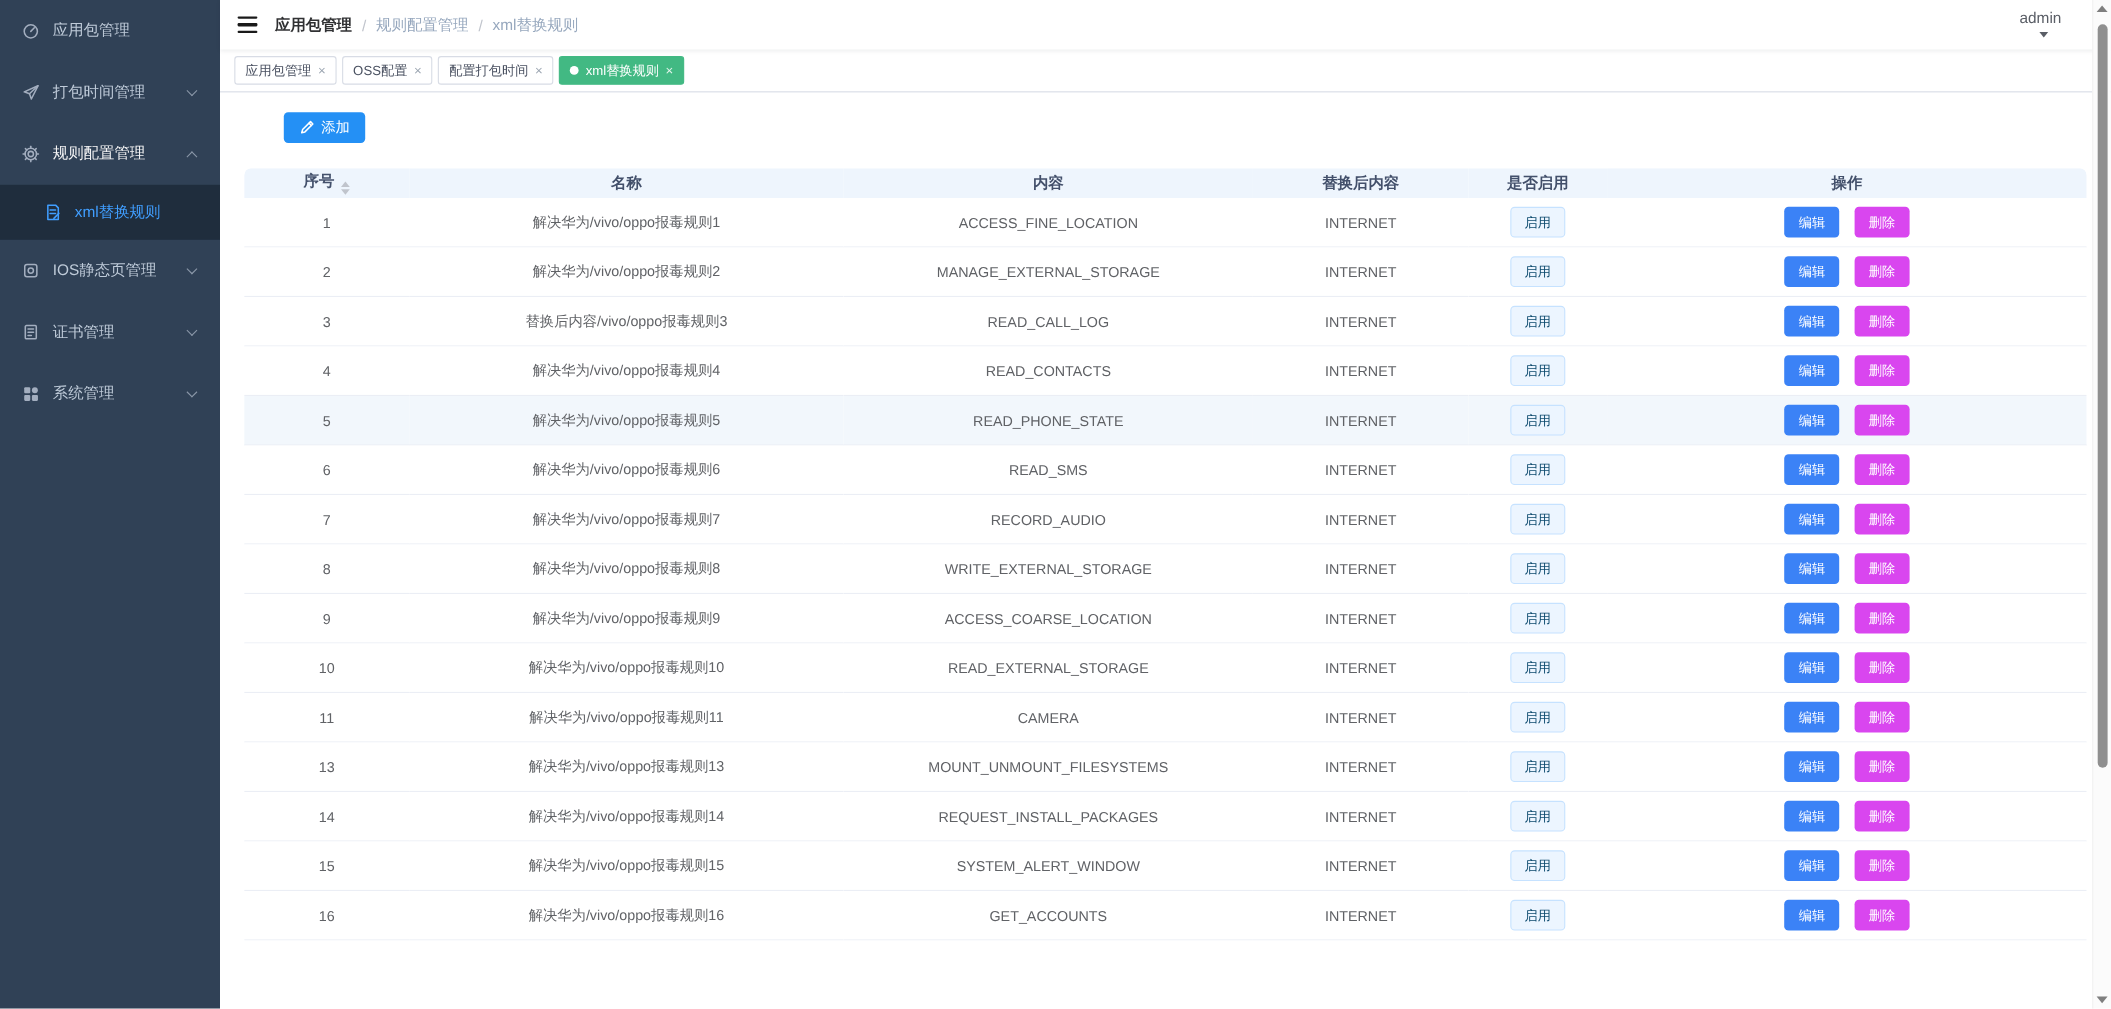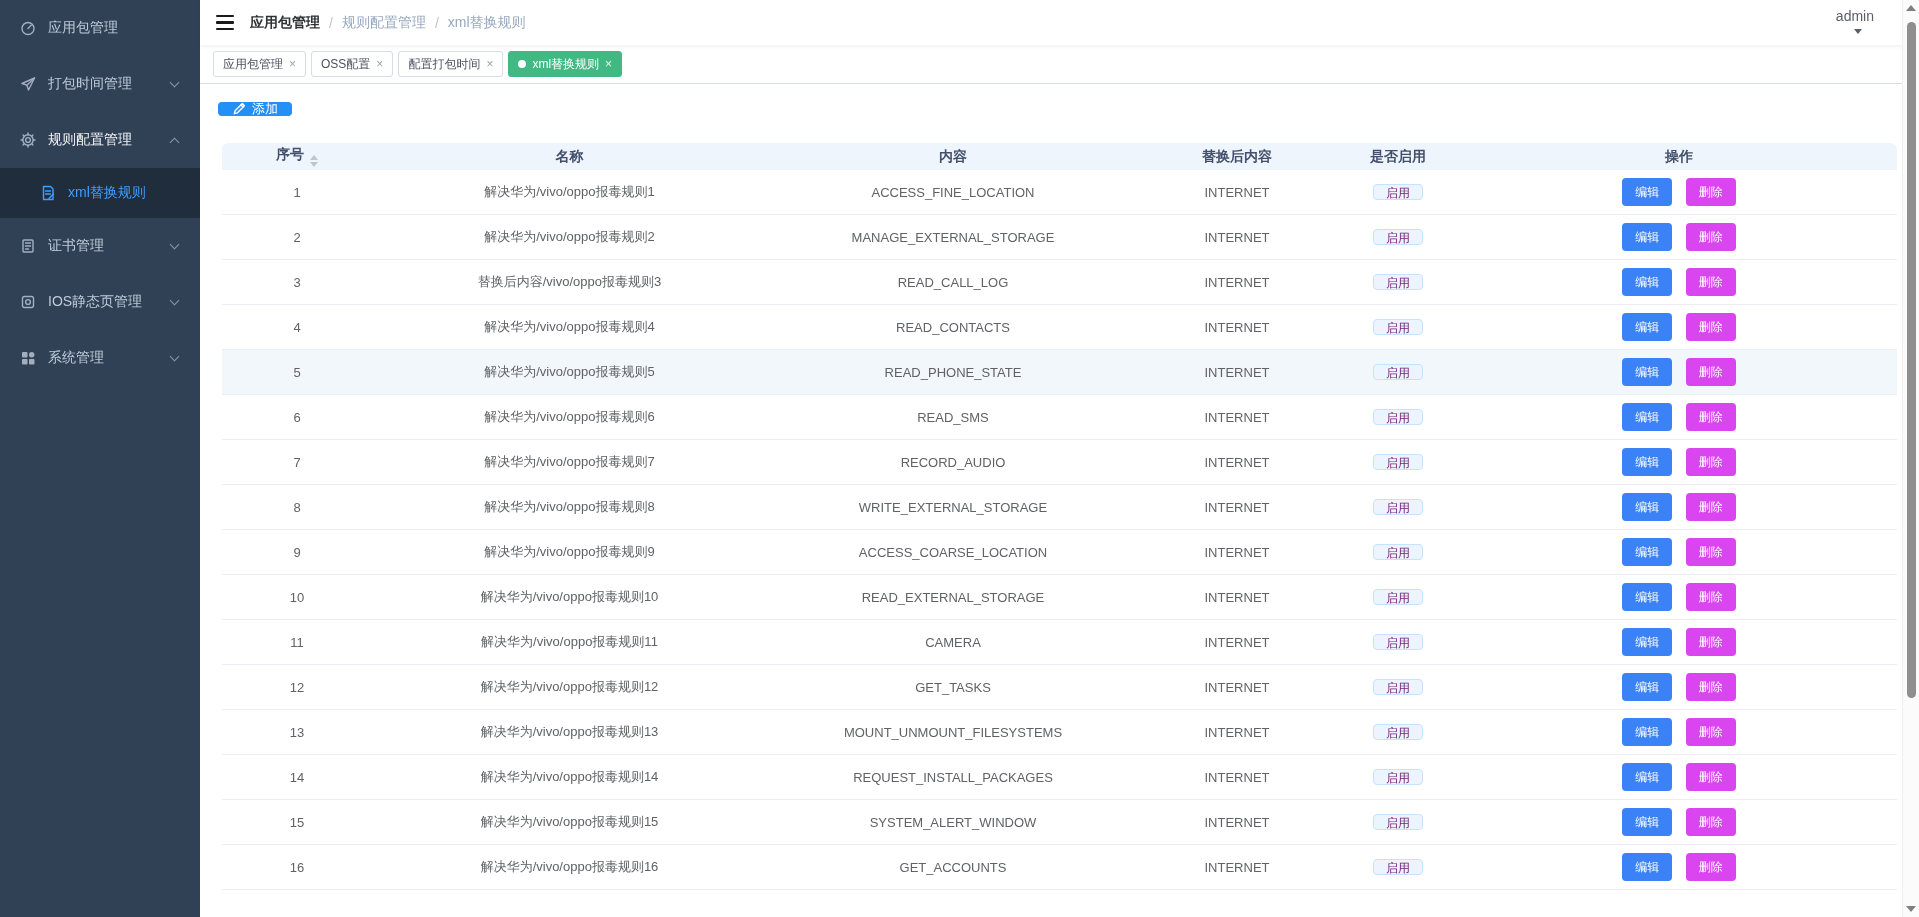--- a/index.html
+++ b/index.html
@@ -68,23 +68,24 @@
     color: #495060; font-size: 12px; border-radius: 3px; cursor: pointer;
   }
   .tag .tag-close { font-style: normal; margin-left: 6px; color: #9aa4b0; font-size: 12px; line-height: 1; }
   .tag.active { background: #42b983; border-color: #42b983; color: #fff; }
   .tag.active .tag-close { color: #e7f6ee; }
   .tag .dot { width: 8px; height: 8px; border-radius: 50%; background: #fff; margin-right: 6px; }
 
   .content { padding: 18px 22px 0 18px; flex: 1; overflow: hidden; }
   .btn-add {
     display: inline-flex; align-items: center; gap: 6px;
-    height: 14px; padding: 0 14px; border: none; border-radius: 4px;
+    height: 28px; padding: 0 14px; border: none; border-radius: 4px;
     background: #2490f5; color: #fff; font-size: 13px; cursor: pointer;
     font-family: inherit;
+    margin-left: 40px;
   }
   .btn-add svg { stroke: #fff; fill: none; stroke-width: 1.4; stroke-linecap: round; stroke-linejoin: round; }
 
   
   .table-wrap { margin-top: 23px; margin-left: 4px; border-radius: 6px 6px 0 0; overflow: hidden; }
   table { width: 100%; border-collapse: separate; border-spacing: 0; table-layout: fixed; }
   thead th {
     height: 27px; background: #eef5fd; color: #43506b;
     font-size: 14px; font-weight: 700; text-align: center; vertical-align: middle;
   }
@@ -95,22 +96,22 @@
     font-size: 13px; color: #606266; border-bottom: 1px solid #ebeef5;
     background: #fff;
   }
   tbody tr.hover td { background: #f2f7fc; }
   .sort { display: inline-flex; flex-direction: column; gap: 2px; margin-left: 6px; vertical-align: -1px; }
   .sort i { display: block; width: 0; height: 0; border-left: 4px solid transparent; border-right: 4px solid transparent; }
   .sort .up { border-bottom: 5px solid #c0c4cc; }
   .sort .dn { border-top: 5px solid #c0c4cc; }
 
   .btn-enable {
-    height: 16px; padding: 0 12px; font-size: 12px; border-radius: 4px;
-    background: #ecf5ff; border: 1px solid #c6e2ff; color: #701a75;
+    height: 28px; padding: 0 12px; font-size: 12px; border-radius: 4px;
+    background: #ecf5ff; border: 1px solid #c6e2ff; color: #0c4a6e;
     cursor: pointer; font-family: Liberation Sans, sans-serif;
   }
   .btn-edit, .btn-delete {
     height: 28px; padding: 0 13px; font-size: 12px; border-radius: 4px;
     border: none; color: #fff; cursor: pointer; font-family: inherit;
   }
   .btn-edit { background: #3b82f6; margin-right: 10px; }
   .btn-delete { background: #d946ef; }
 
   
@@ -178,37 +179,37 @@
               <line x1="5.5" y1="9" x2="10.5" y2="9"></line>
               <line x1="9" y1="13.5" x2="13.5" y2="9"></line>
             </svg>
         </span>
         <span>xml替换规则</span>
       </div>
     </div>
     <div class="menu-item">
       <span class="mi-icon">
         <svg class="ico" width="16" height="16" viewBox="0 0 16 16">
+            <rect x="2.5" y="2.5" width="11" height="11" rx="2"></rect>
+            <circle cx="8" cy="8" r="2.4"></circle>
+          </svg>
+      </span>
+      <span>IOS静态页管理</span>
+      <i class="chev down"></i>
+    </div>
+    <div class="menu-item">
+      <span class="mi-icon">
+        <svg class="ico" width="16" height="16" viewBox="0 0 16 16">
             <rect x="3" y="2" width="10" height="12" rx="1"></rect>
             <line x1="5.5" y1="5" x2="10.5" y2="5"></line>
             <line x1="5.5" y1="8" x2="10.5" y2="8"></line>
             <line x1="5.5" y1="11" x2="8.5" y2="11"></line>
           </svg>
       </span>
       <span>证书管理</span>
-      <i class="chev down"></i>
-    </div>
-    <div class="menu-item">
-      <span class="mi-icon">
-        <svg class="ico" width="16" height="16" viewBox="0 0 16 16">
-            <rect x="2.5" y="2.5" width="11" height="11" rx="2"></rect>
-            <circle cx="8" cy="8" r="2.4"></circle>
-          </svg>
-      </span>
-      <span>IOS静态页管理</span>
       <i class="chev down"></i>
     </div>
     <div class="menu-item">
       <span class="mi-icon">
         <svg class="ico solid" width="16" height="16" viewBox="0 0 16 16">
             <rect x="2" y="2" width="5.5" height="5.5" rx="1"></rect>
             <rect x="2" y="9" width="5.5" height="5.5" rx="1"></rect>
             <rect x="9" y="9" width="5.5" height="5.5" rx="1"></rect>
             <circle cx="11.7" cy="4.7" r="2.7"></circle>
           </svg>
@@ -419,31 +420,20 @@
     <td class="col-name">解决华为/vivo/oppo报毒规则11</td>
     <td class="col-content">CAMERA</td>
     <td class="col-replace">INTERNET</td>
     <td><button class="btn-enable">启用</button></td>
     <td>
       <button class="btn-edit">编辑</button>
       <button class="btn-delete">删除</button>
     </td>
   </tr>
 
-  <tr>
-    <td class="col-index">12</td>
-    <td class="col-name">解决华为/vivo/oppo报毒规则12</td>
-    <td class="col-content">GET_TASKS</td>
-    <td class="col-replace">INTERNET</td>
-    <td><button class="btn-enable">启用</button></td>
-    <td>
-      <button class="btn-edit">编辑</button>
-      <button class="btn-delete">删除</button>
-    </td>
-  </tr>
 
   <tr>
     <td class="col-index">13</td>
     <td class="col-name">解决华为/vivo/oppo报毒规则13</td>
     <td class="col-content">MOUNT_UNMOUNT_FILESYSTEMS</td>
     <td class="col-replace">INTERNET</td>
     <td><button class="btn-enable">启用</button></td>
     <td>
       <button class="btn-edit">编辑</button>
       <button class="btn-delete">删除</button>

